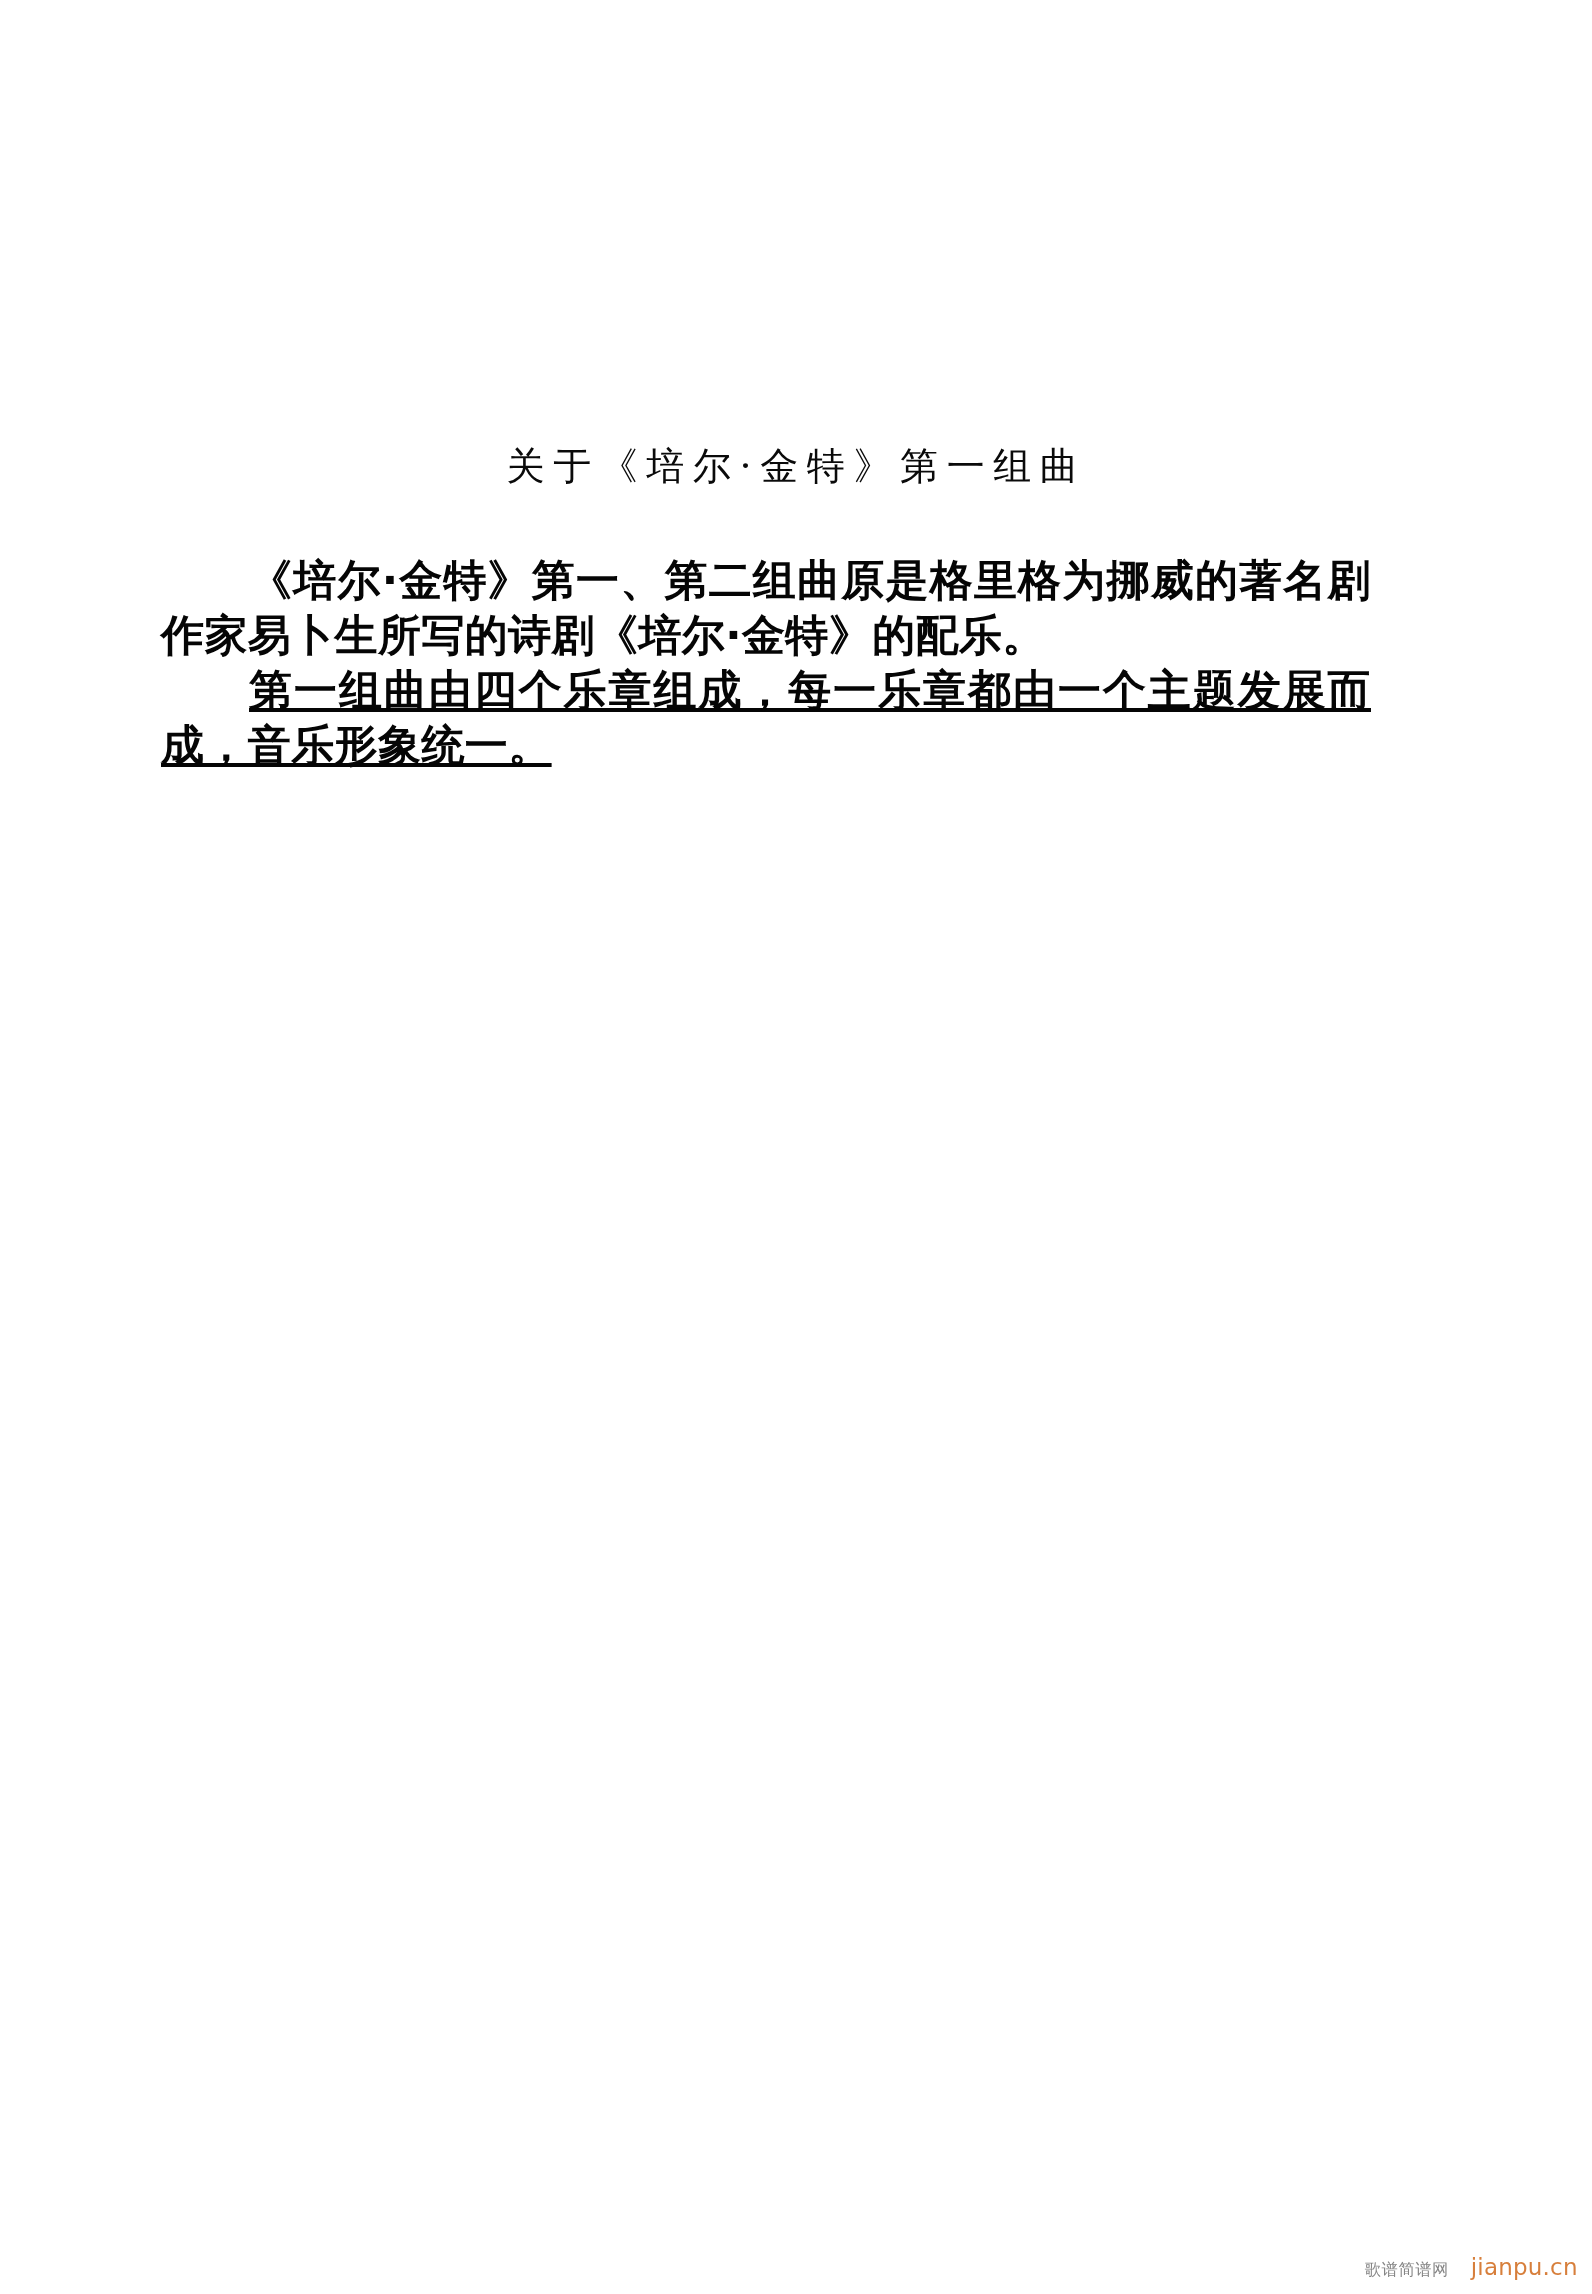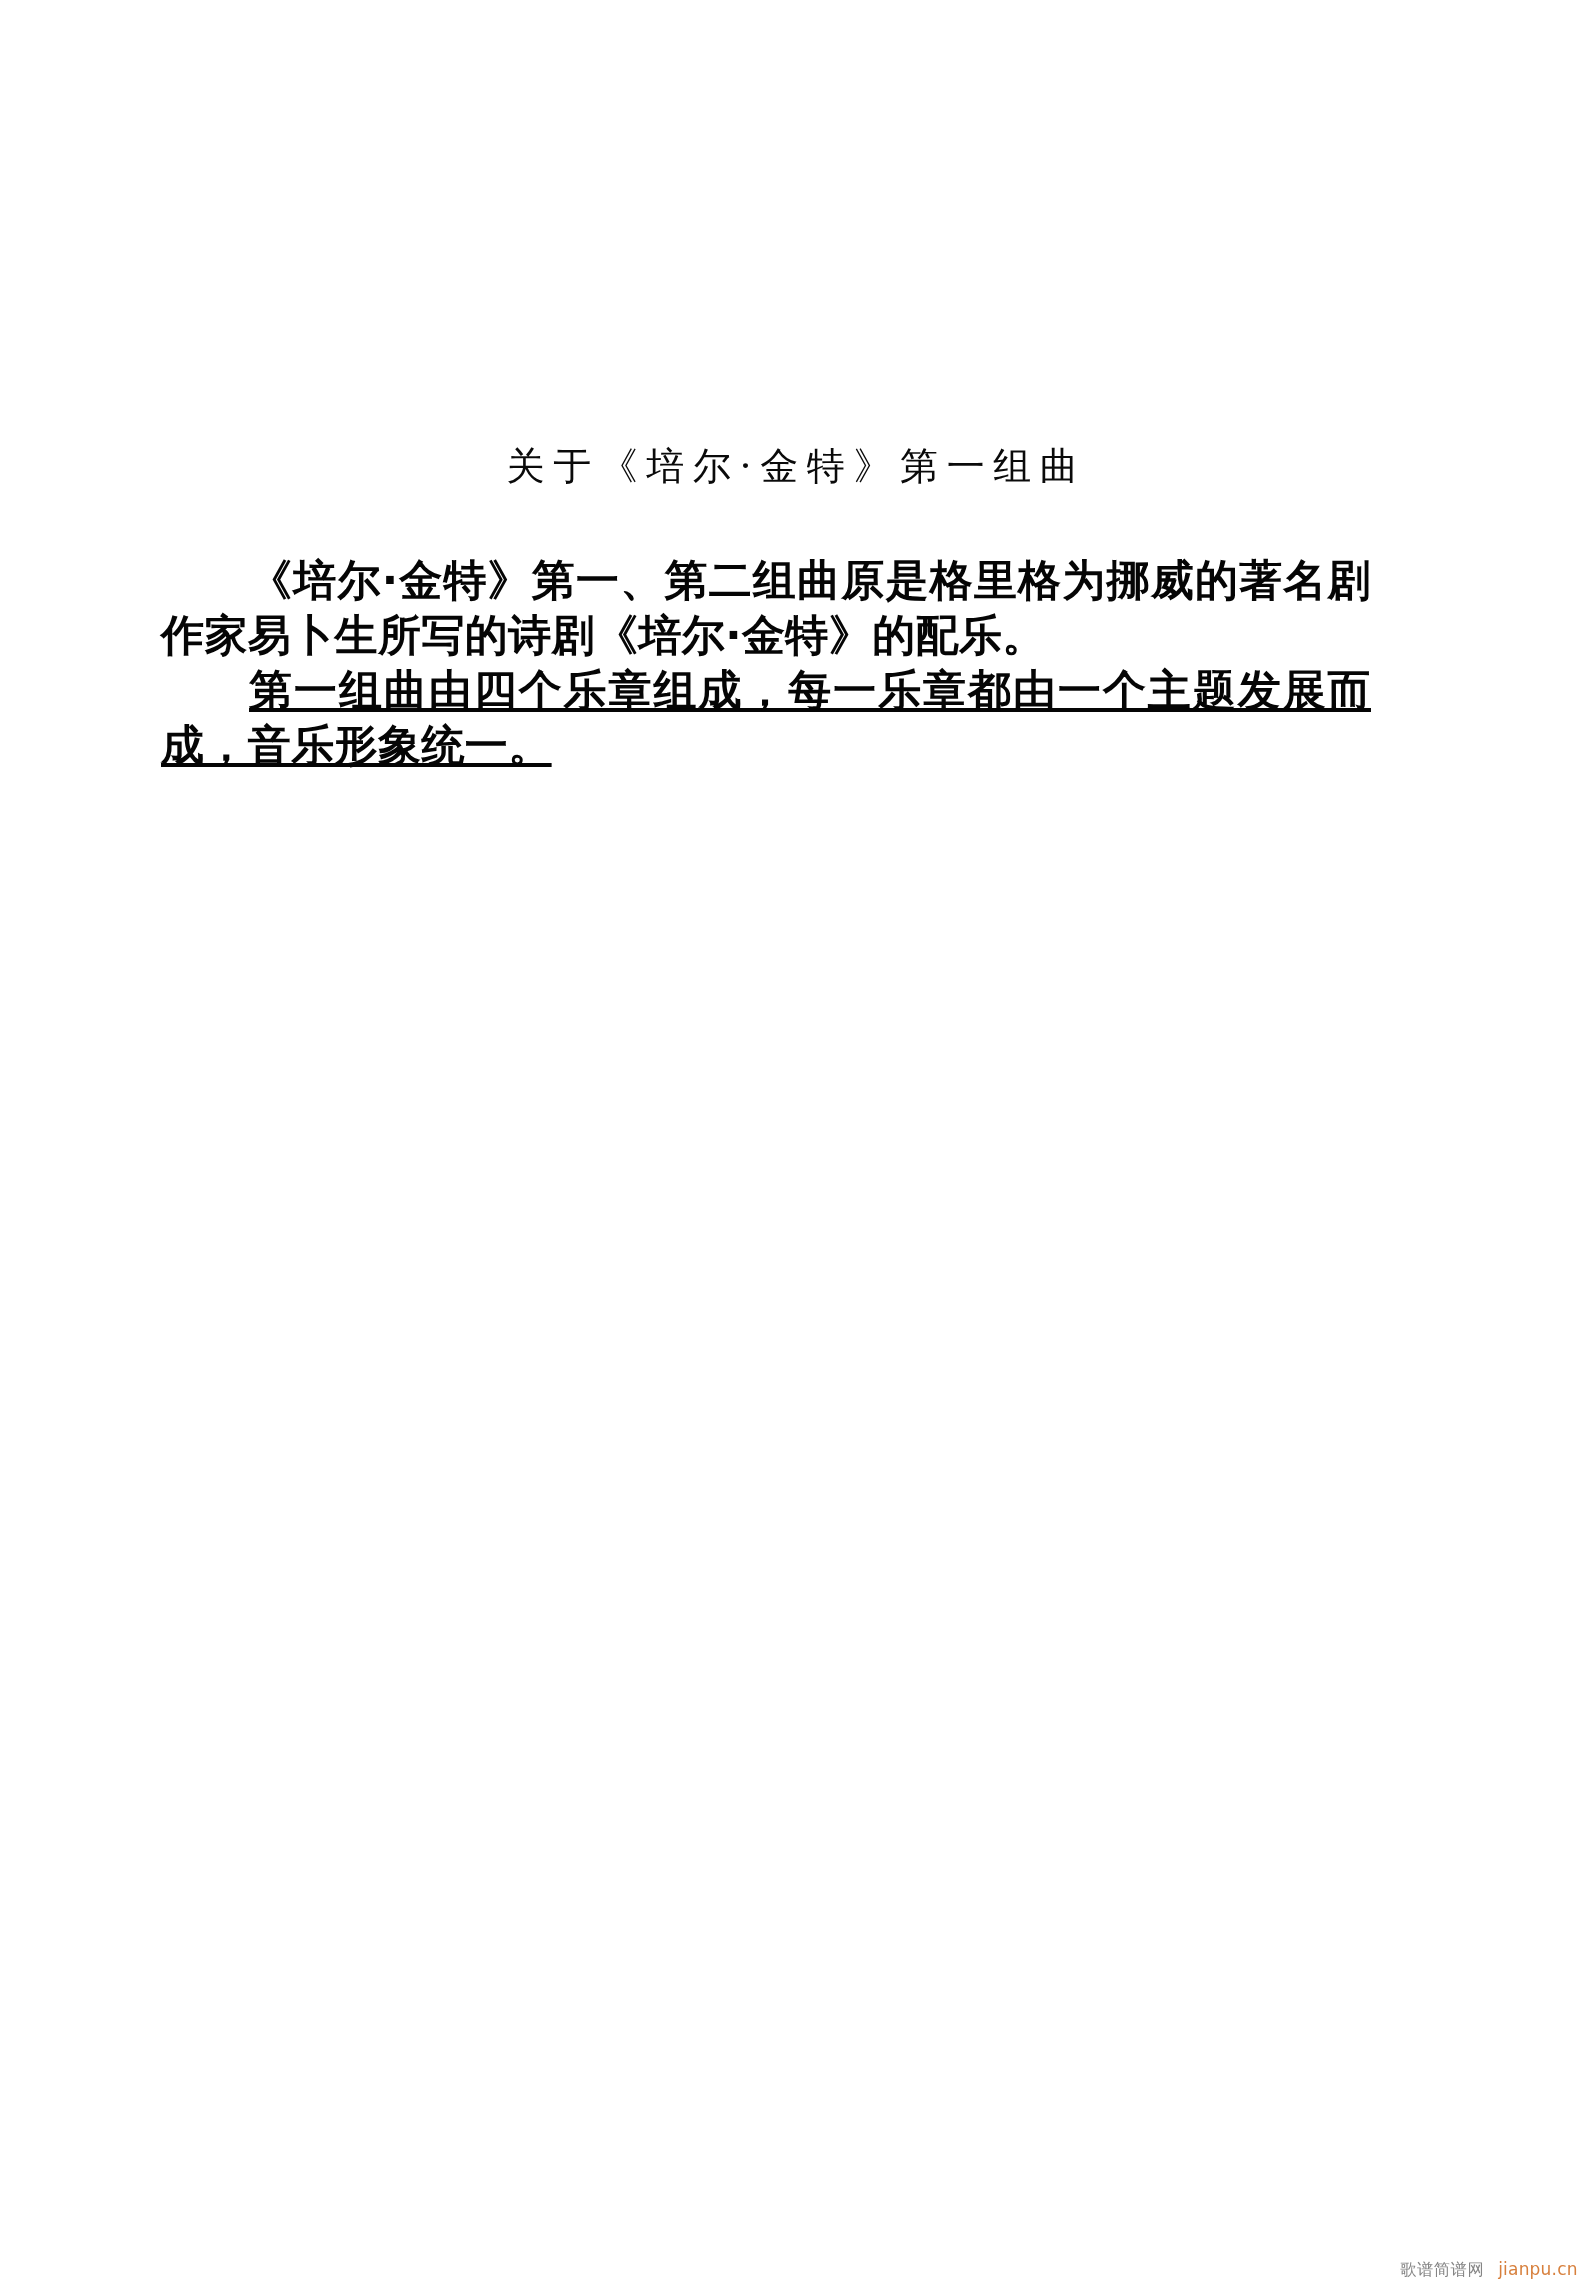--- a/index.html
+++ b/index.html
@@ -61,36 +61,36 @@
     text-decoration: underline;
   }
 
   
   .watermark {
     position: absolute;
     right: 15.3px;
     bottom: 13.4px;
     display: flex;
     align-items: baseline;
-    gap: 14px;
+    gap: 22px;
     white-space: nowrap;
     opacity: 0.92;
   }
 
   .watermark-cn {
     font-family: "DejaVu Serif", "Liberation Serif", serif;
     font-size: 16.3px;
     font-weight: 400;
     color: #7b7b7b;
     letter-spacing: 0.5px;
   }
 
   .watermark-en {
     font-family: "DejaVu Sans", "Liberation Sans", sans-serif;
-    font-size: 17px;
+    font-size: 23px;
     font-weight: 400;
     color: #d4752c;
     letter-spacing: 0.2px;
   }
 </style>
 </head>
 <body>
 
 <div class="page">
 

